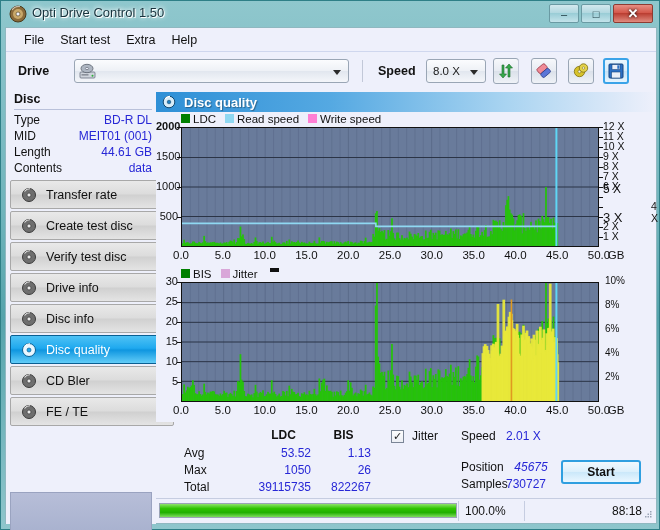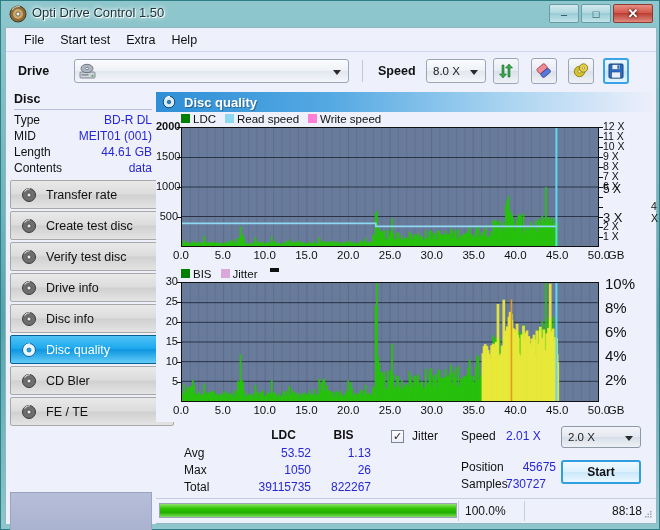--- a/index.html
+++ b/index.html
@@ -137,21 +137,21 @@
   }
   .chart-box{position:absolute;left:0;background:#eef0fb;}
   #chart-top{top:20px;width:500px;height:155px;}
   #chart-bot{top:175px;width:500px;height:155px;}
   .legend{position:absolute;left:25px;top:0px;height:13px;display:flex;align-items:center;gap:3px;}
   .lg-item{display:flex;align-items:center;gap:3px;margin-right:6px;}
   .lg-sw{width:9px;height:9px;display:inline-block;}
   .lg-tx{font-size:11.5px;color:#111;white-space:nowrap;}
   .plot{position:absolute;background:#697b9b;border:1px solid #111;box-sizing:border-box;}
   .ax-l{position:absolute;text-align:right;font-size:11px;color:#111;}
-  .ax-r{position:absolute;text-align:left;font-size:15px;color:#111;}
+  .ax-r{position:absolute;text-align:left;font-size:10px;color:#111;}
   .ax-x{position:absolute;text-align:center;font-size:11.5px;color:#111;}
   
   #stats{position:absolute;left:0;top:330px;width:500px;height:80px;}
   .st{position:absolute;font-size:12px;color:#111;}
   .st-v{position:absolute;font-size:12px;color:#2727d6;text-align:right;}
   #jitter-chk{
     position:absolute;left:235px;top:8px;width:13px;height:13px;
     background:linear-gradient(to bottom,#fdfdfd,#eceff5);
     border:1px solid #7a8596;box-sizing:border-box;
     display:flex;align-items:center;justify-content:center;
@@ -1363,29 +1363,25 @@
 
         <div id="jitter-chk">
           <span>✓</span>
         </div>
         <div id="jitter-lbl">Jitter</div>
 
         <div class="st" style="left:305px;top:7px;">Speed</div>
         <div class="st-v" style="left:350px;top:7px;width:50px;text-align:left;">2.01 X</div>
 
         <div class="st" style="left:305px;top:38px;">Position</div>
-        <div class="st-v" style="left:350px;top:38px;width:50px;text-align:right;">45675</div>
+        <div class="st-v" style="left:350px;top:38px;width:50px;text-align:center;font-style:italic;">45675</div>
 
         <div class="st" style="left:305px;top:55px;">Samples</div>
         <div class="st-v" style="left:350px;top:55px;width:50px;text-align:left;">730727</div>
 
-        <div id="test-speed-select">
-          <div id="test-speed-text">2.0 X</div>
-          <div class="arrow-dn" style="top:9px;"></div>
-        </div>
         <div id="start-btn">Start</div>
       </div>
     </div>
 
     <div id="botstrip">
       <div id="progress-outer">
         <div id="progress-fill" style="width: 100%;"></div>
       </div>
       <div class="vsep" style="left:302px;top:2px;height:20px;"></div>
       <div id="pct-cell">100.0%</div>

